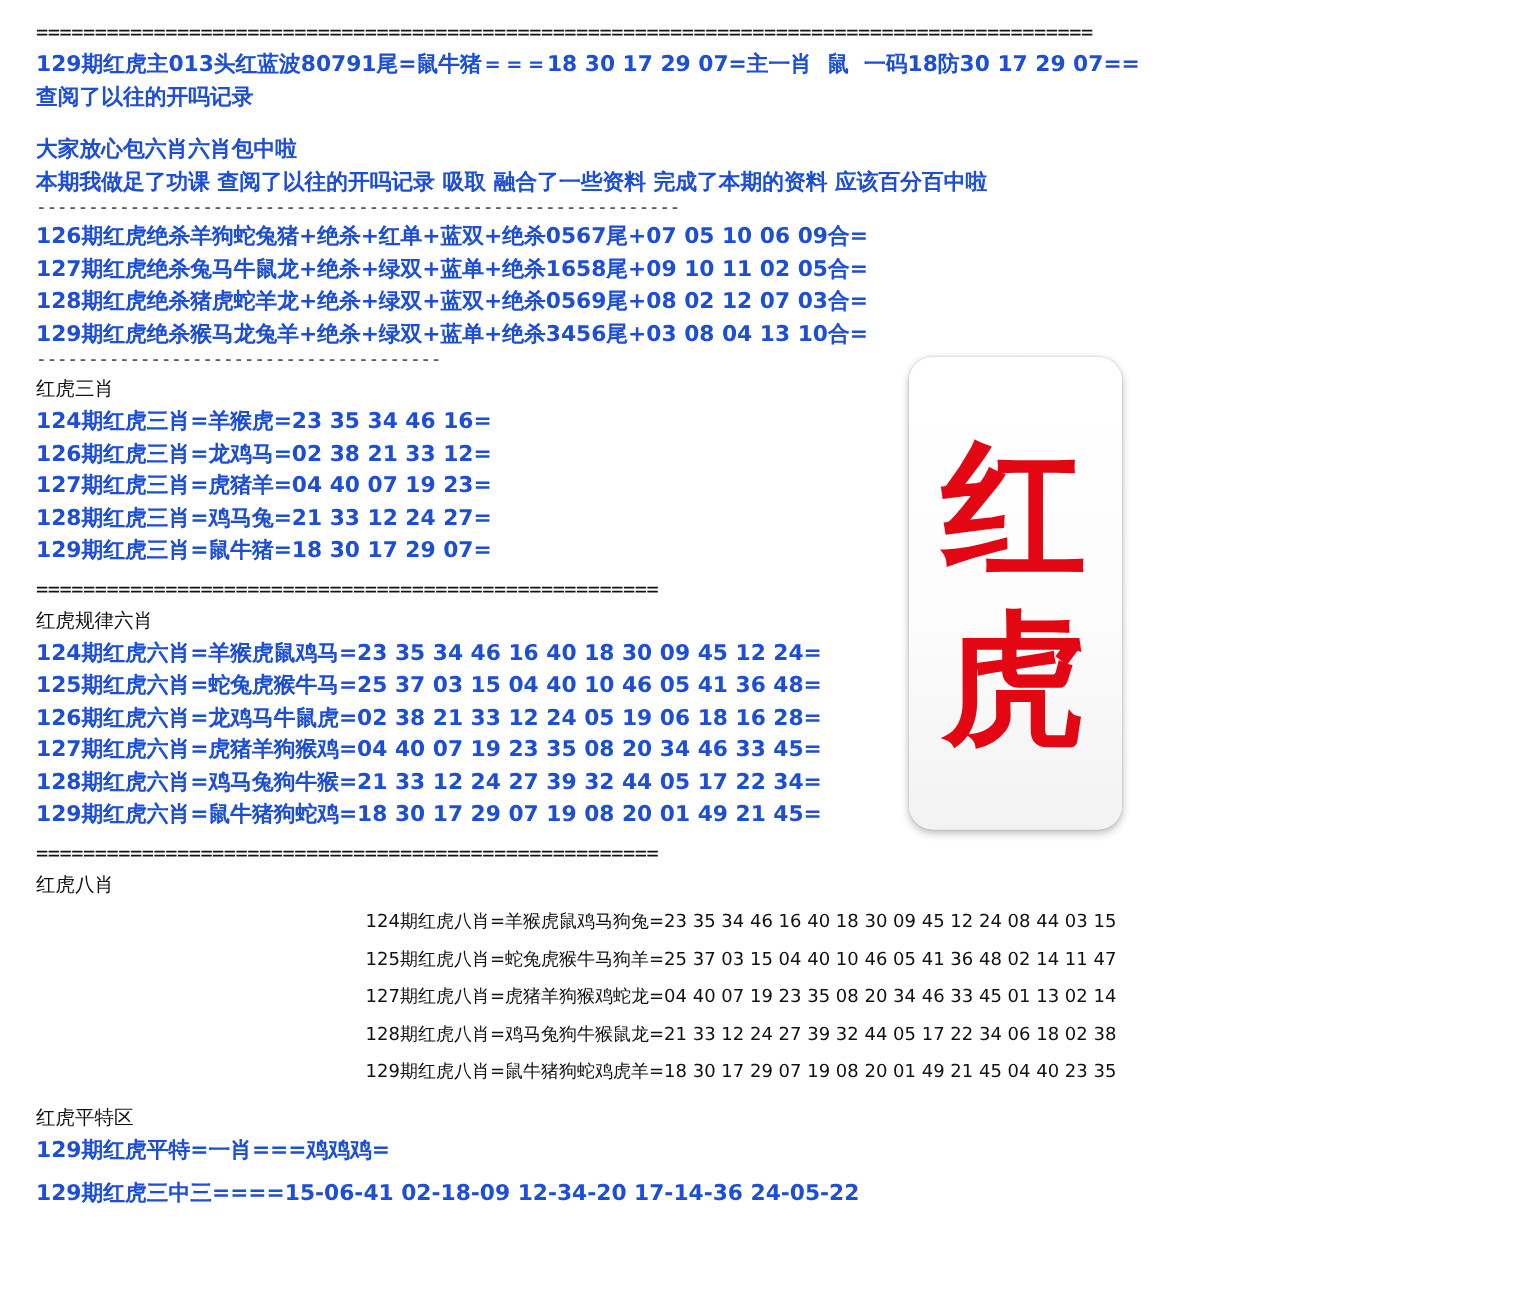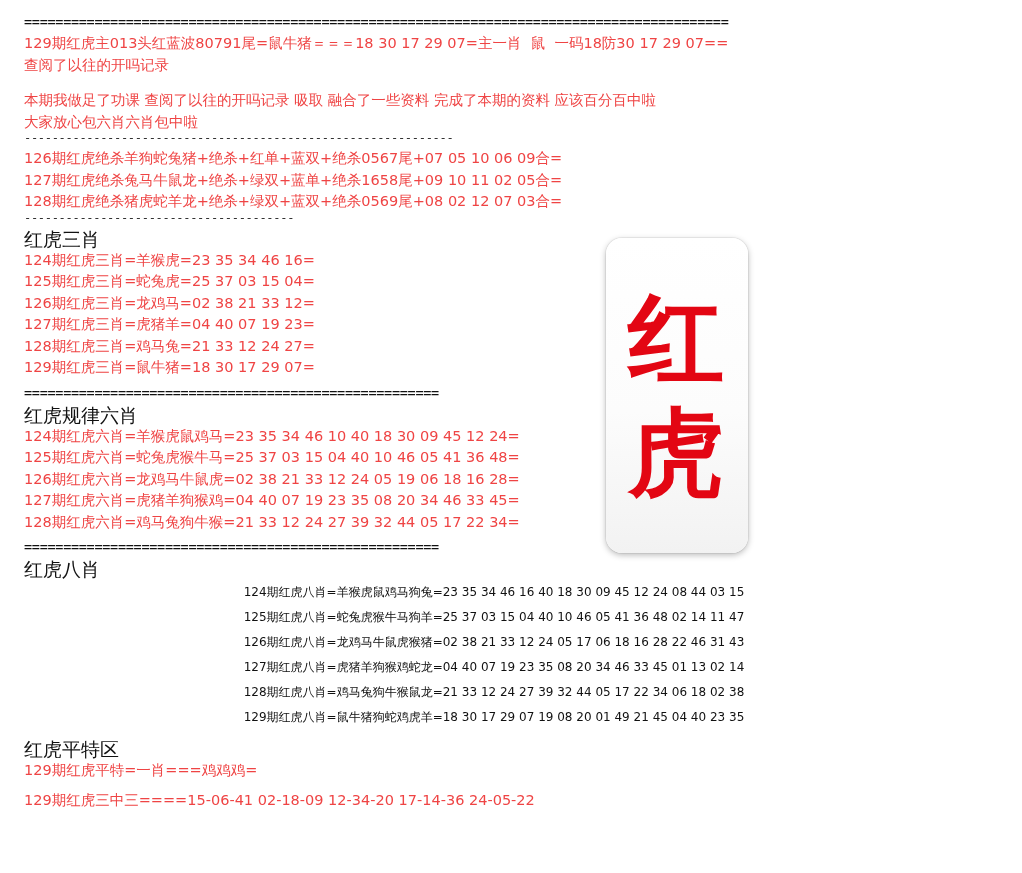--- a/index.html
+++ b/index.html
@@ -39,26 +39,27 @@
   .rule.thin {
     font-size: 12px;
     line-height: 11px;
     color: #333;
   }
   .line {
     font-size: 14.5px;
     line-height: 21.5px;
     white-space: pre;
     margin: 0;
-    color: #ef4444;
+    color: #1d4ed8;
+    font-weight: bold;
   }
   .gap-sm { height: 8px; }
   .gap-md { height: 14px; }
   .sect-title {
-    font-size: 19px;
+    font-size: 13px;
     line-height: 22px;
     margin: 0;
     color: #111;
   }
   .big-line {
     font-size: 12px;
     line-height: 25px;
     white-space: pre;
     margin: 0;
     color: #111;
@@ -96,56 +97,56 @@
 
   <div class="content">
 
     <div class="rule">==========================================================================================</div>
 
     <div class="line">129期红虎主013头红蓝波80791尾=鼠牛猪＝＝＝18 30 17 29 07=主一肖  鼠  一码18防30 17 29 07==</div>
     <div class="line">查阅了以往的开吗记录</div>
 
     <div class="gap-md"></div>
 
+    <div class="line">大家放心包六肖六肖包中啦</div>
     <div class="line">本期我做足了功课 查阅了以往的开吗记录 吸取 融合了一些资料 完成了本期的资料 应该百分百中啦</div>
-    <div class="line">大家放心包六肖六肖包中啦</div>
 
     <div class="rule thin">--------------------------------------------------------------</div>
 
     <div class="line">126期红虎绝杀羊狗蛇兔猪+绝杀+红单+蓝双+绝杀0567尾+07 05 10 06 09合=</div>
     <div class="line">127期红虎绝杀兔马牛鼠龙+绝杀+绿双+蓝单+绝杀1658尾+09 10 11 02 05合=</div>
     <div class="line">128期红虎绝杀猪虎蛇羊龙+绝杀+绿双+蓝双+绝杀0569尾+08 02 12 07 03合=</div>
+    <div class="line">129期红虎绝杀猴马龙兔羊+绝杀+绿双+蓝单+绝杀3456尾+03 08 04 13 10合=</div>
 
     <div class="rule thin">---------------------------------------</div>
 
     <div class="sect-title">红虎三肖</div>
     <div class="line">124期红虎三肖=羊猴虎=23 35 34 46 16=</div>
-    <div class="line">125期红虎三肖=蛇兔虎=25 37 03 15 04=</div>
     <div class="line">126期红虎三肖=龙鸡马=02 38 21 33 12=</div>
     <div class="line">127期红虎三肖=虎猪羊=04 40 07 19 23=</div>
     <div class="line">128期红虎三肖=鸡马兔=21 33 12 24 27=</div>
     <div class="line">129期红虎三肖=鼠牛猪=18 30 17 29 07=</div>
 
     <div class="gap-sm"></div>
     <div class="rule">=====================================================</div>
 
     <div class="sect-title">红虎规律六肖</div>
-    <div class="line">124期红虎六肖=羊猴虎鼠鸡马=23 35 34 46 10 40 18 30 09 45 12 24=</div>
+    <div class="line">124期红虎六肖=羊猴虎鼠鸡马=23 35 34 46 16 40 18 30 09 45 12 24=</div>
     <div class="line">125期红虎六肖=蛇兔虎猴牛马=25 37 03 15 04 40 10 46 05 41 36 48=</div>
     <div class="line">126期红虎六肖=龙鸡马牛鼠虎=02 38 21 33 12 24 05 19 06 18 16 28=</div>
     <div class="line">127期红虎六肖=虎猪羊狗猴鸡=04 40 07 19 23 35 08 20 34 46 33 45=</div>
     <div class="line">128期红虎六肖=鸡马兔狗牛猴=21 33 12 24 27 39 32 44 05 17 22 34=</div>
+    <div class="line">129期红虎六肖=鼠牛猪狗蛇鸡=18 30 17 29 07 19 08 20 01 49 21 45=</div>
 
     <div class="gap-sm"></div>
     <div class="rule">=====================================================</div>
 
     <div class="sect-title">红虎八肖</div>
     <div class="big-line">124期红虎八肖=羊猴虎鼠鸡马狗兔=23 35 34 46 16 40 18 30 09 45 12 24 08 44 03 15</div>
     <div class="big-line">125期红虎八肖=蛇兔虎猴牛马狗羊=25 37 03 15 04 40 10 46 05 41 36 48 02 14 11 47</div>
-    <div class="big-line">126期红虎八肖=龙鸡马牛鼠虎猴猪=02 38 21 33 12 24 05 17 06 18 16 28 22 46 31 43</div>
     <div class="big-line">127期红虎八肖=虎猪羊狗猴鸡蛇龙=04 40 07 19 23 35 08 20 34 46 33 45 01 13 02 14</div>
     <div class="big-line">128期红虎八肖=鸡马兔狗牛猴鼠龙=21 33 12 24 27 39 32 44 05 17 22 34 06 18 02 38</div>
     <div class="big-line">129期红虎八肖=鼠牛猪狗蛇鸡虎羊=18 30 17 29 07 19 08 20 01 49 21 45 04 40 23 35</div>
 
     <div class="gap-sm"></div>
 
     <div class="sect-title">红虎平特区</div>
     <div class="line">129期红虎平特=一肖===鸡鸡鸡=</div>
     <div class="gap-sm"></div>
     <div class="line">129期红虎三中三====15-06-41 02-18-09 12-34-20 17-14-36 24-05-22</div>

